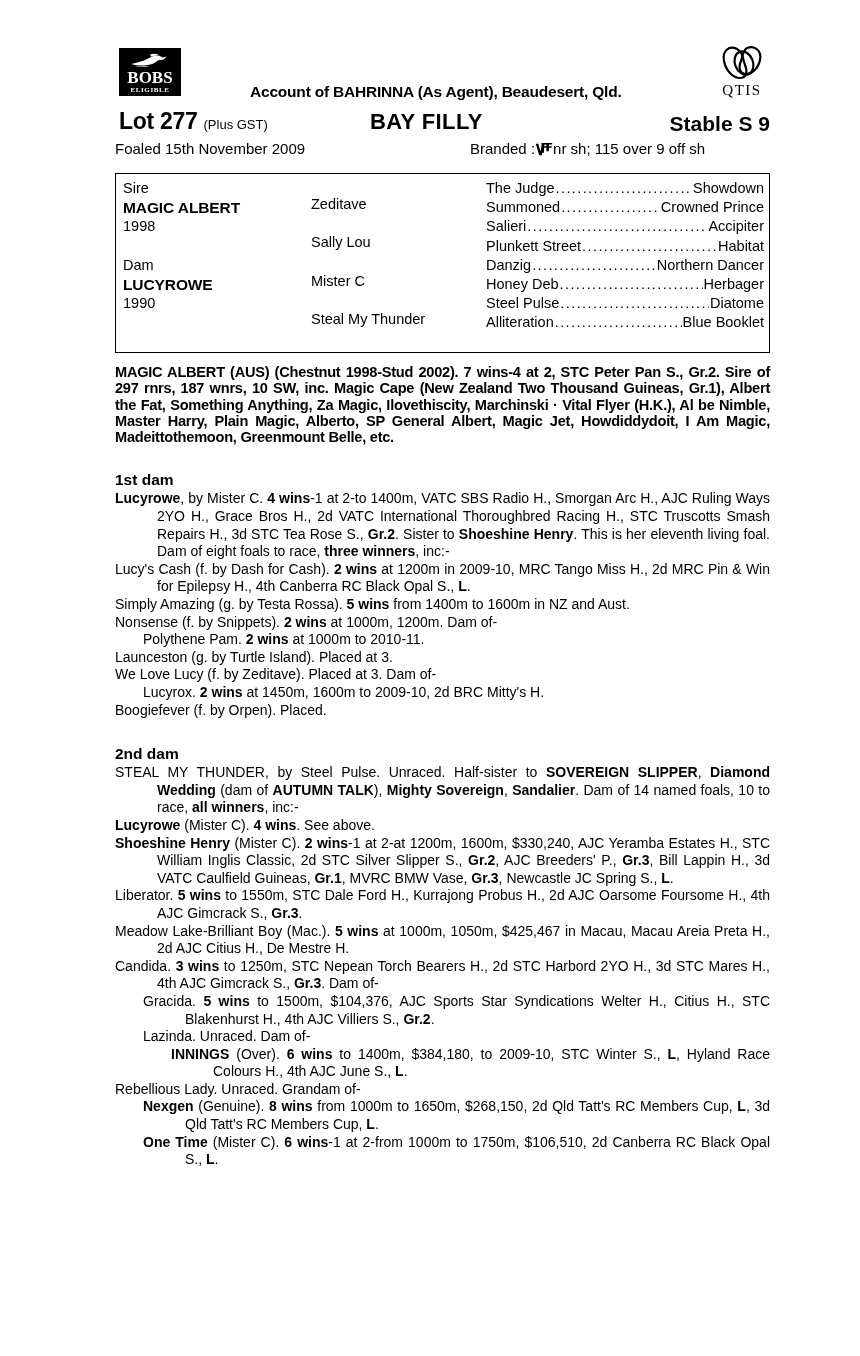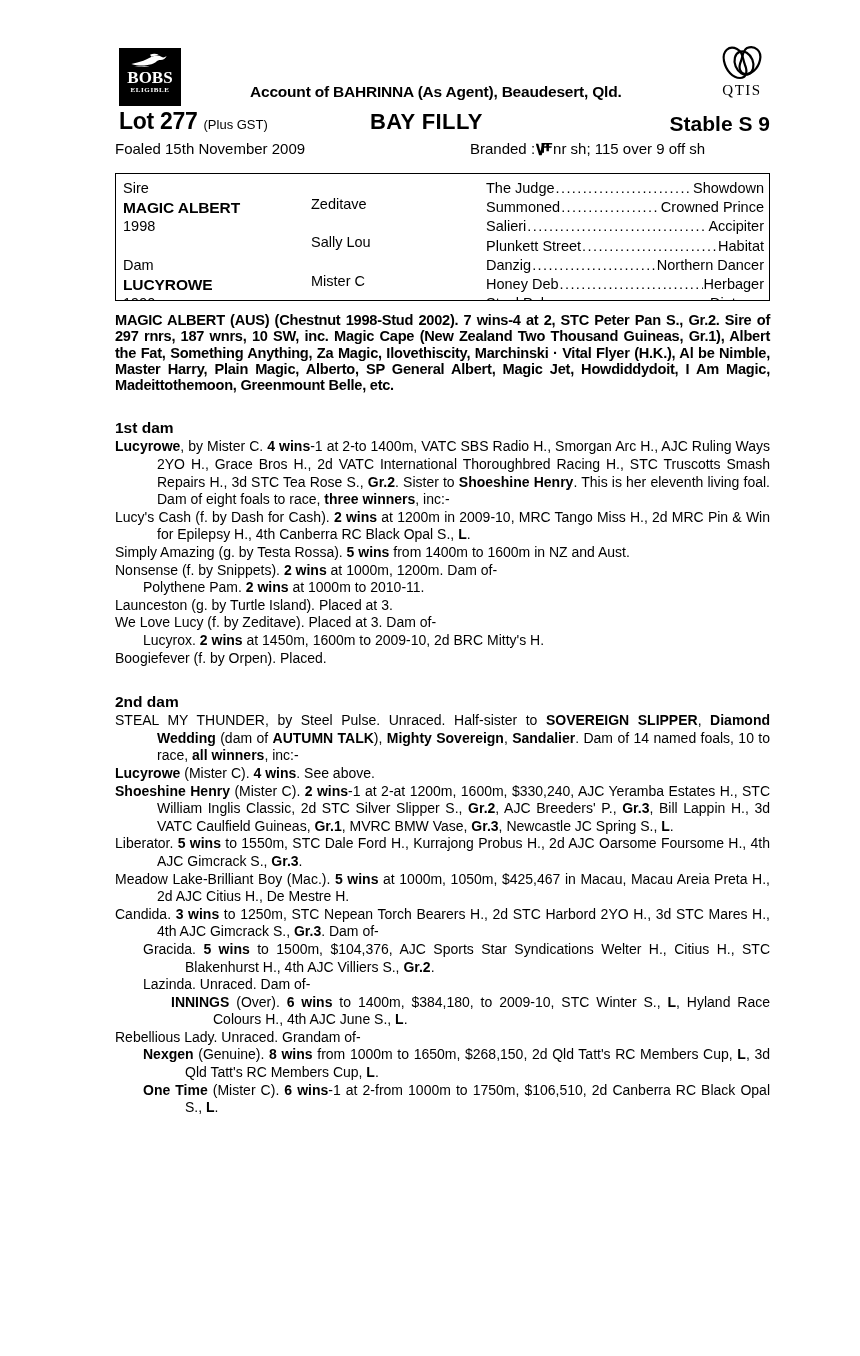--- a/index.html
+++ b/index.html
@@ -26,21 +26,21 @@
   
   .header {
     position: relative;
     height: 100px;
   }
   .bobs-logo {
     position: absolute;
     left: 4px;
     top: 8px;
     width: 62px;
-    height: 58px;
+    height: 48px;
     background: #000;
     display: flex;
     flex-direction: column;
     align-items: center;
     justify-content: flex-start;
     padding-top: 4px;
     box-sizing: border-box;
   }
   .bobs-horse {
     width: 40px;
@@ -149,21 +149,21 @@
     height: 15px;
     vertical-align: -3px;
     position: relative;
     top: 0px;
   }
 
   
   .pedigree {
     border: 1.5px solid #000;
     margin-top: 7px;
-    height: 128px;
+    height: 180px;
     position: relative;
     box-sizing: border-box;
     overflow: hidden;
   }
   .ped-grid {
     position: relative;
     width: 100%;
     height: 100%;
     padding: 5px 0 0 0;
     box-sizing: border-box;

